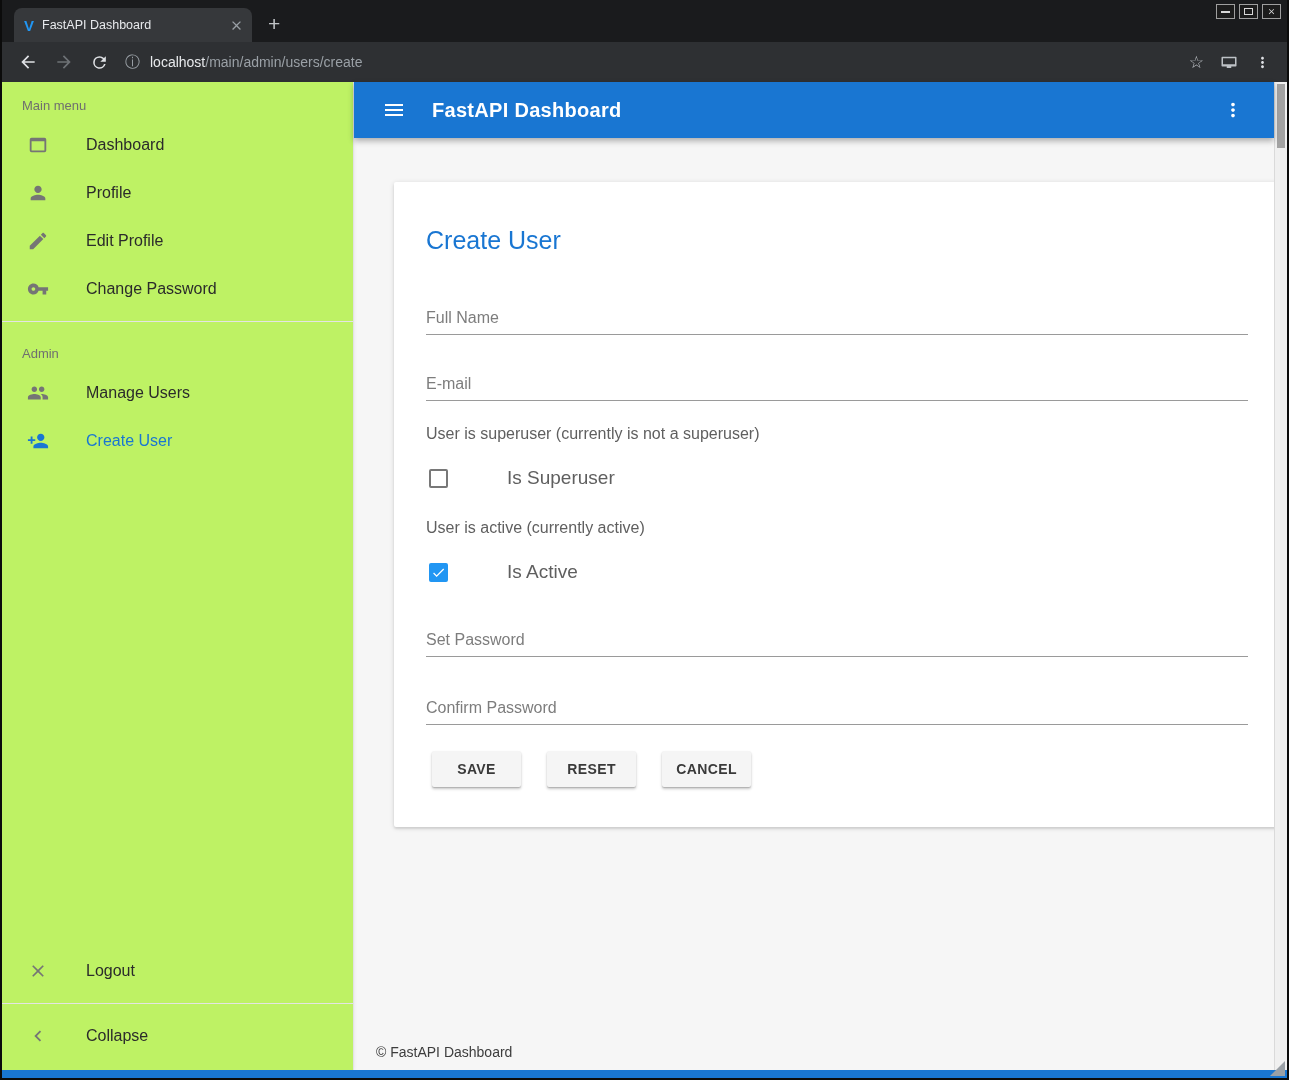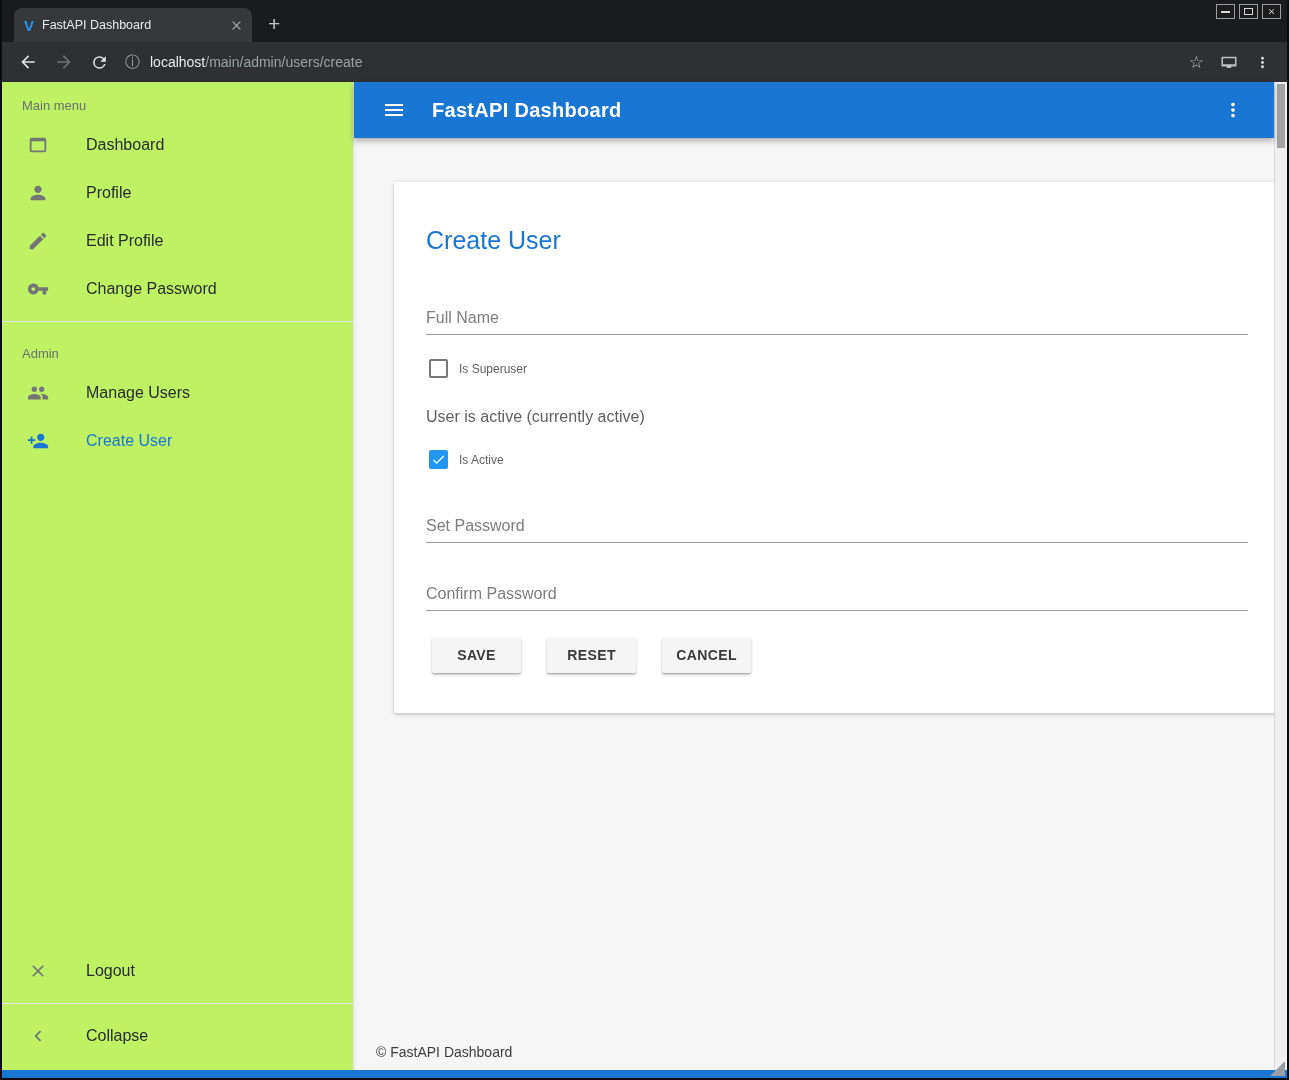--- a/index.html
+++ b/index.html
@@ -69,21 +69,21 @@
   .field-line { border-bottom: 1px solid #9a9a9a; margin-top: 7px; }
 
   .hint { font-size: 16px; color: #5f5f5f; }
   .hint-superuser { margin-top: 24px; }
   .hint-active { margin-top: 30px; }
 
   .checkbox-row { margin-top: 24px; margin-left: 3px; display: flex; align-items: center; gap: 11px; cursor: pointer; }
   .checkbox { width: 19px; height: 19px; border: 2px solid #787878; border-radius: 2px; display: flex;
               align-items: center; justify-content: center; background: #fff; }
   .checkbox.checked { background: var(--checkbox_checked, #2196f3); border-color: var(--checkbox_checked, #2196f3); }
-  .checkbox-label { font-size: 12px; color: #5f5f5f; }
+  .checkbox-label { font-size: 19px; color: #5f5f5f; margin-left: 48px; }
 
   .actions { margin-top: 26px; margin-left: 6px; display: flex; gap: 26px; }
   .btn { min-width: 89px; height: 36px; background: #f5f5f5; border: none; border-radius: 2px;
          font-family: "Liberation Sans", sans-serif; font-size: 14px; font-weight: bold; color: #3a3a3a;
          letter-spacing: .4px; cursor: pointer;
          box-shadow: 0 2px 3px rgba(0,0,0,.22), 0 1px 1px rgba(0,0,0,.14); }
 
   .footer { height: 36px; display: flex; align-items: center; justify-content: flex-start; padding: 0 22px;
             font-size: 14px; color: #3d3d3d; flex: 0 0 auto; }
 
@@ -262,21 +262,26 @@
       <div class="content">
         <div class="card">
 
           <h1 class="card-title">Create User</h1>
 
           <div class="field field-fullname">
             <div class="field-label">Full Name</div>
             <div class="field-line"></div>
           </div>
 
-
+          <div class="field field-email">
+            <div class="field-label">E-mail</div>
+            <div class="field-line"></div>
+          </div>
+
+          <div class="hint hint-superuser">User is superuser (currently is not a superuser)</div>
 
           <div class="checkbox-row">
             <span class="checkbox"></span>
             <span class="checkbox-label">Is Superuser</span>
           </div>
 
           <div class="hint hint-active">User is active (currently active)</div>
 
           <div class="checkbox-row">
             <span class="checkbox checked">

